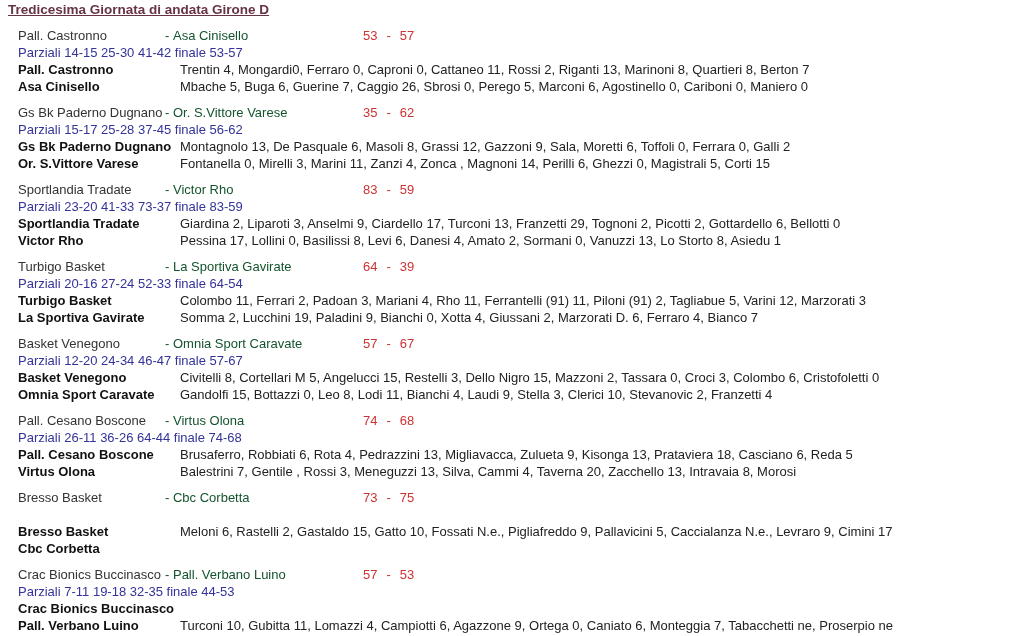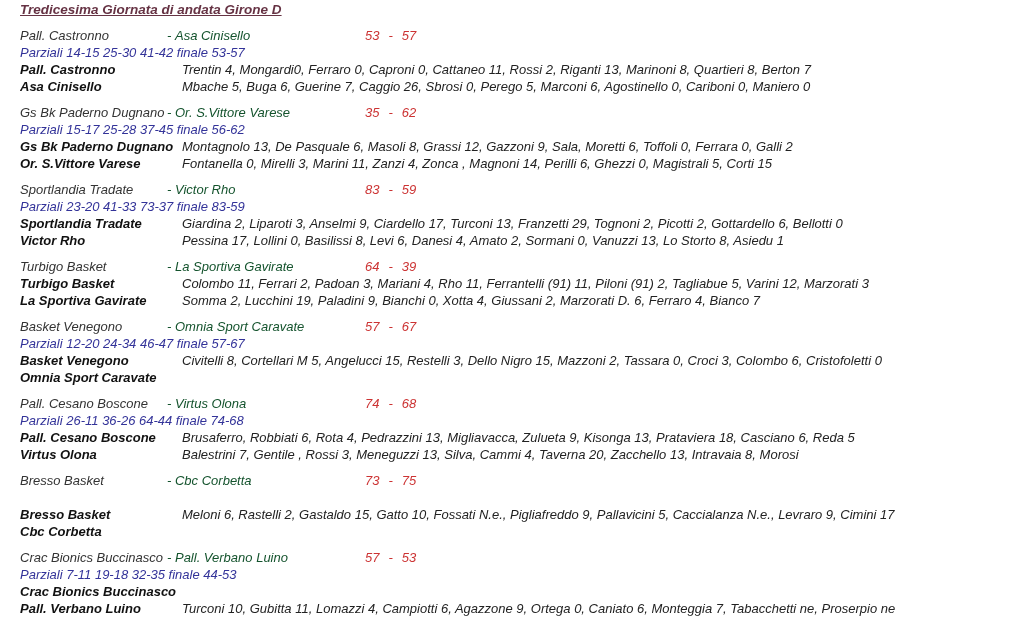--- a/index.html
+++ b/index.html
@@ -14,38 +14,38 @@
     padding: 0;
     background: #ffffff;
     font-family: "Liberation Sans", "DejaVu Sans", sans-serif;
     font-size: 13px;
     color: var(--text-color);
   }
   .page {
     width: 966px;
     height: 636px;
     overflow: hidden;
-    padding: 2px 0 0 20px;
-    font-style: italic;
+    padding: 2px 0 0 8px;
   }
   .title {
     font-size: 13.5px;
     font-weight: bold;
     text-decoration: underline;
     color: var(--title-color);
     margin: 0 0 9px 0;
     line-height: 16px;
   }
   .match { margin-bottom: 9px; }
   .row {
     display: flex;
     min-height: 17px;
     line-height: 17px;
     align-items: center;
     white-space: nowrap;
+    margin-left: 10px;
   }
   .c-team1 {
     width: 147px;
     flex: 0 0 147px;
     color: #333333;
     overflow: hidden;
   }
   .c-team2 {
     width: 198px;
     flex: 0 0 198px;
@@ -128,20 +128,21 @@
       <span class="players">Pessina 17, Lollini 0, Basilissi 8, Levi 6, Danesi 4, Amato 2, Sormani 0, Vanuzzi 13, Lo Storto 8, Asiedu 1</span>
     </div>
   </div>
 
   <div class="match">
     <div class="row head">
       <span class="c-team1">Turbigo Basket</span>
       <span class="c-team2"><span>-</span>&nbsp;<span>La Sportiva Gavirate</span></span>
       <span class="score"><span>64</span><span class="score-dash">-</span><span>39</span></span>
     </div>
+    <div class="row partials">Parziali 20-16 27-24 52-33 finale 64-54</div>
     <div class="row stats">
       <span class="c-stat-team">Turbigo Basket</span>
       <span class="players">Colombo 11, Ferrari 2, Padoan 3, Mariani 4, Rho 11, Ferrantelli (91) 11, Piloni (91) 2, Tagliabue 5, Varini 12, Marzorati 3</span>
     </div>
     <div class="row stats">
       <span class="c-stat-team">La Sportiva Gavirate</span>
       <span class="players">Somma 2, Lucchini 19, Paladini 9, Bianchi 0, Xotta 4, Giussani 2, Marzorati D. 6, Ferraro 4, Bianco 7</span>
     </div>
   </div>
 
@@ -151,20 +152,21 @@
       <span class="c-team2"><span>-</span>&nbsp;<span>Omnia Sport Caravate</span></span>
       <span class="score"><span>57</span><span class="score-dash">-</span><span>67</span></span>
     </div>
     <div class="row partials">Parziali 12-20 24-34 46-47 finale 57-67</div>
     <div class="row stats">
       <span class="c-stat-team">Basket Venegono</span>
       <span class="players">Civitelli 8, Cortellari M 5, Angelucci 15, Restelli 3, Dello Nigro 15, Mazzoni 2, Tassara 0, Croci 3, Colombo 6, Cristofoletti 0</span>
     </div>
     <div class="row stats">
       <span class="c-stat-team">Omnia Sport Caravate</span>
+      <span class="players">Gandolfi 15, Bottazzi 0, Leo 8, Lodi 11, Bianchi 4, Laudi 9, Stella 3, Clerici 10, Stevanovic 2, Franzetti 4</span>
     </div>
   </div>
 
   <div class="match">
     <div class="row head">
       <span class="c-team1">Pall. Cesano Boscone</span>
       <span class="c-team2"><span>-</span>&nbsp;<span>Virtus Olona</span></span>
       <span class="score"><span>74</span><span class="score-dash">-</span><span>68</span></span>
     </div>
     <div class="row partials">Parziali 26-11 36-26 64-44 finale 74-68</div>

